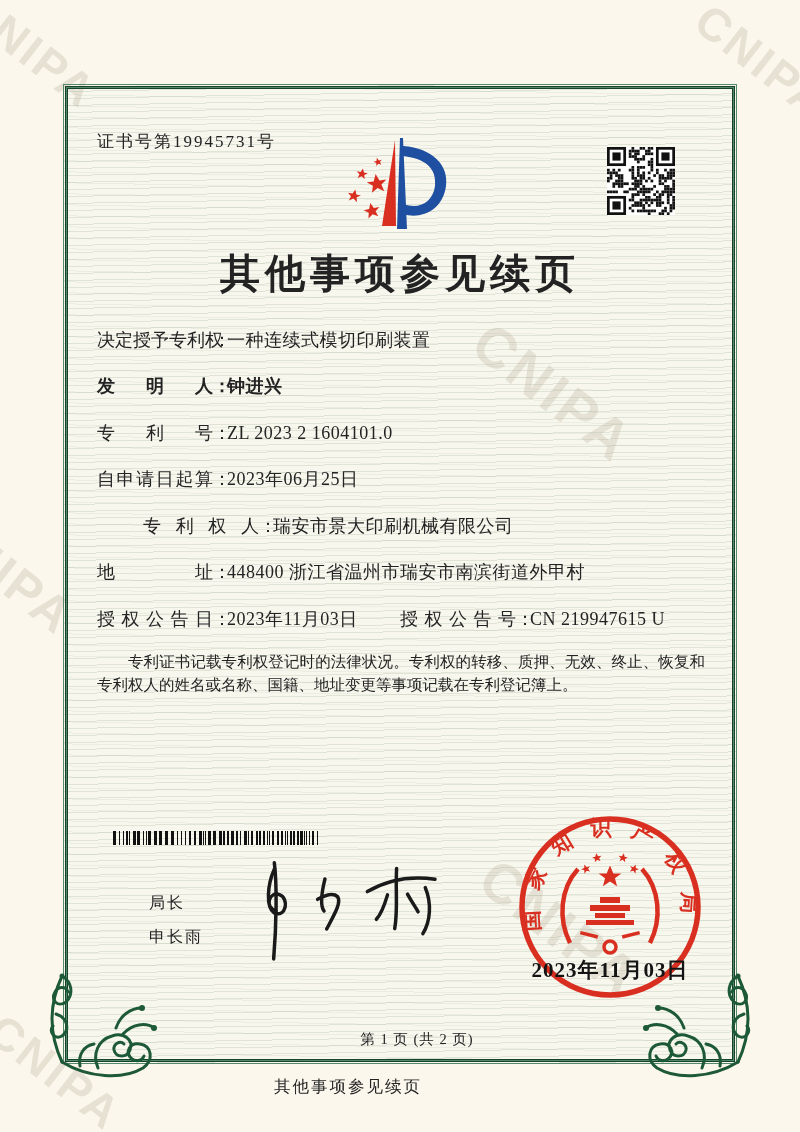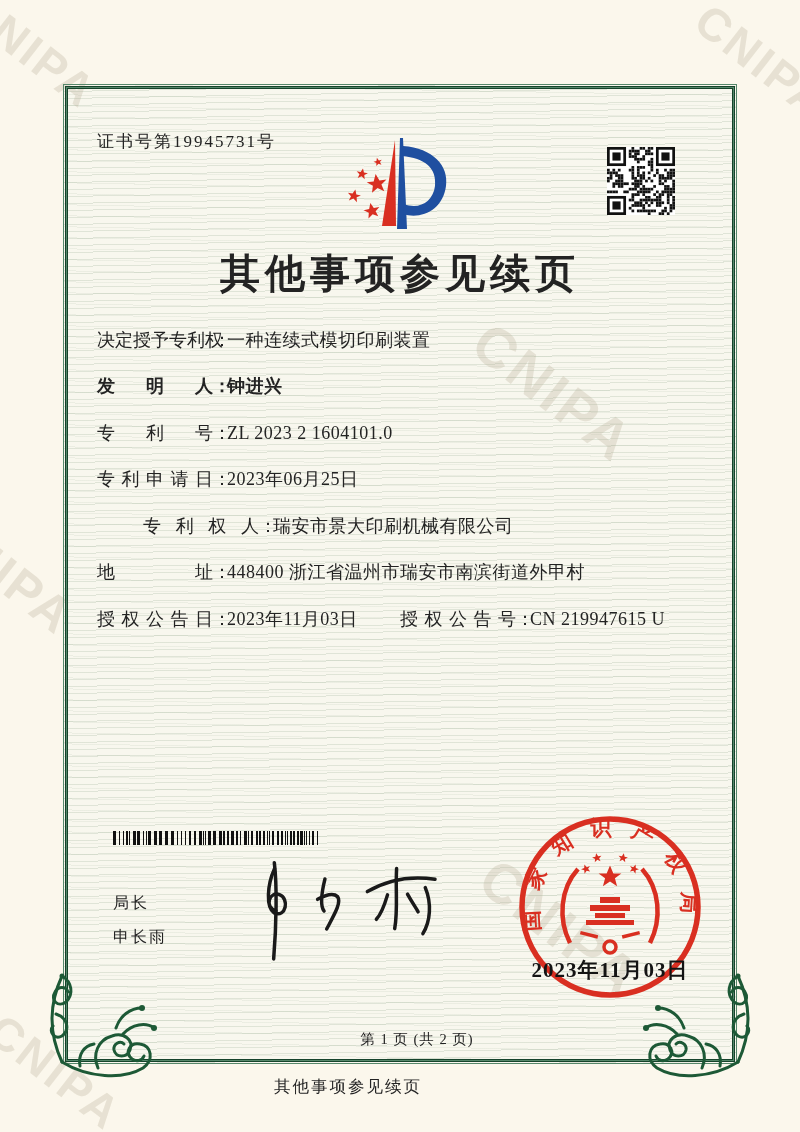--- a/index.html
+++ b/index.html
@@ -32,21 +32,21 @@
   .cert-no{left:97px;top:130px;font-size:17px;letter-spacing:2px;}
   .title{left:0;top:246px;width:800px;text-align:center;font-size:40px;font-weight:bold;letter-spacing:5px;}
   .row{position:absolute;left:97px;font-size:18px;white-space:nowrap;z-index:3;}
   .lab{display:inline-block;width:116px;text-align:justify;text-align-last:justify;}
   .col{display:inline-block;width:14px;}
   .val{letter-spacing:0.5px;}
   .pair2{position:absolute;left:303px;top:0;white-space:nowrap;}
   .paras{left:97px;top:651px;width:608px;font-size:15.5px;line-height:22.5px;text-align:justify;z-index:3;}
   .paras p{margin:0;text-indent:2em;}
   .paras p + p{margin-top:4px;}
-  .sig-label{font-family:"Liberation Sans","DejaVu Sans",sans-serif;font-size:16px;letter-spacing:2px;z-index:3;}
+  .sig-label{font-family:"Liberation Sans","DejaVu Sans",sans-serif;font-size:16px;letter-spacing:2px;z-index:3;margin-left:36px;}
   .seal-date{left:516px;top:956px;width:188px;text-align:center;font-size:21px;font-weight:bold;
     letter-spacing:1px;color:#141414;z-index:5;}
   .page-num{left:0;top:1030px;width:800px;text-align:center;font-size:14.5px;letter-spacing:1px;z-index:3;margin-left:17px;}
   .cont-note{left:0;top:1076px;width:696px;text-align:center;font-size:16.5px;letter-spacing:2px;z-index:3;}
   svg{display:block;}
 </style>
 </head>
 <body>
 
 <span class="wm" style="left:30px;top:50px;font-size:46px;">CNIPA</span>
@@ -352,36 +352,37 @@
 <div class="row" style="top:328px;">
   <span class="lab">决定授予专利权</span><span class="col">：</span><span class="val">一种连续式模切印刷装置</span>
 </div>
 <div class="row" style="top:374px;font-weight:bold;">
   <span class="lab">发明人</span><span class="col">：</span><span class="val">钟进兴</span>
 </div>
 <div class="row" style="top:421px;">
   <span class="lab">专利号</span><span class="col">：</span><span class="val">ZL 2023 2 1604101.0</span>
 </div>
 <div class="row" style="top:467px;">
-  <span class="lab">专利申请日</span><span class="col">：</span><span class="val">2023年06月25日</span>
+  <span class="lab">自申请日起算</span><span class="col">：</span><span class="val">2023年06月25日</span>
 </div>
 <div class="row" style="top:514px;margin-left:46px;">
   <span class="lab">专利权人</span><span class="col">：</span><span class="val">瑞安市景大印刷机械有限公司</span>
 </div>
 <div class="row" style="top:560px;">
   <span class="lab">地址</span><span class="col">：</span><span class="val">448400 浙江省温州市瑞安市南滨街道外甲村</span>
 </div>
 <div class="row" style="top:607px;">
   <span class="lab">授权公告日</span><span class="col">：</span><span class="val">2023年11月03日</span>
   <span class="pair2">
     <span class="lab">授权公告号</span><span class="col">：</span><span class="val">CN 219947615 U</span>
   </span>
 </div>
 
 <div class="abs paras">
+  <p>专利证书记载专利权登记时的法律状况。专利权的转移、质押、无效、终止、恢复和专利权人的姓名或名称、国籍、地址变更等事项记载在专利登记簿上。</p>
 </div>
 
 <svg id="barcode" class="abs content" style="left:113px;top:831px;" width="205" height="14" viewBox="0 0 205 14">
     <rect x="0" y="0" width="3" height="14" fill="#111"></rect>
     <rect x="6" y="0" width="1" height="14" fill="#111"></rect>
     <rect x="10" y="0" width="1" height="14" fill="#111"></rect>
     <rect x="13" y="0" width="2" height="14" fill="#111"></rect>
     <rect x="16" y="0" width="1" height="14" fill="#111"></rect>
     <rect x="20" y="0" width="3" height="14" fill="#111"></rect>
     <rect x="24" y="0" width="3" height="14" fill="#111"></rect>

